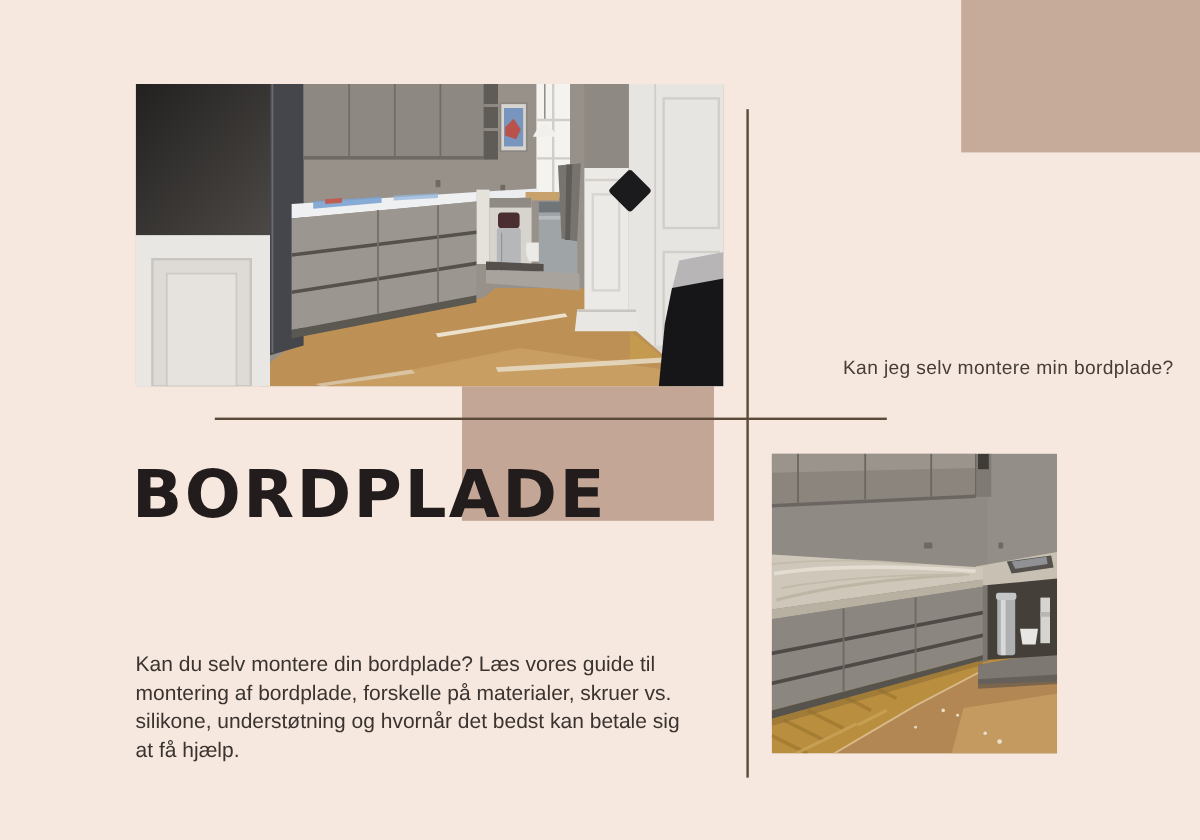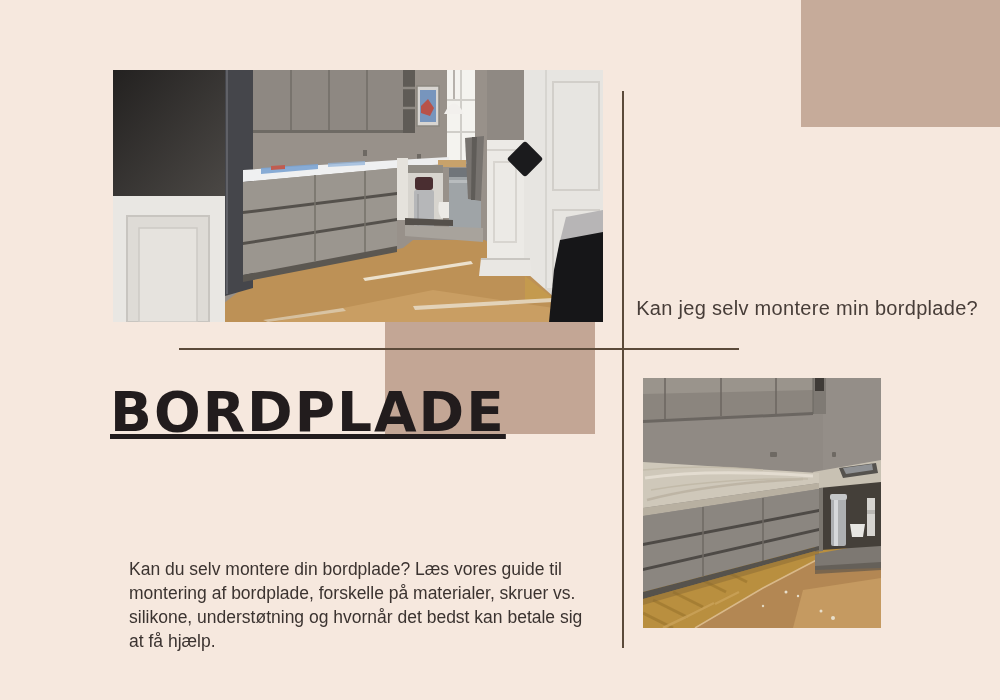--- a/index.html
+++ b/index.html
@@ -25,30 +25,30 @@
     background:#5b4a3a;
   }
   .divider-h {
     position:absolute; left:179px; top:348px; width:560px; height:2px;
     background:#5b4a3a;
   }
   .title {
     position:absolute; left:110px; top:380px;
     font-family:"DejaVu Sans", sans-serif;
     font-weight:800; font-size:55px; line-height:64px;
-    letter-spacing:2px; color:#221c1d;text-decoration:underline;
+    letter-spacing:2px; color:#221c1d;
   }
   .title span { display:block; }
   .intro {
     position:absolute; left:113px; top:541px; width:470px;
     font-size:17.5px; line-height:24px; color:#3b3330;
   }
   .question {
     position:absolute; right:22px; top:295px;
-    font-size:20px; line-height:26px; letter-spacing:0.3px;
+    font-size:16px; line-height:26px; letter-spacing:0.3px;
     font-weight:300; color:#473d38;
   }
 </style>
 </head>
 <body>
 
 <div class="canvas">
 
   <div class="accent-block"></div>
   <div class="accent-square"></div>
@@ -233,15 +233,15 @@
       <rect x="170" y="0" width="13" height="36" fill="#7f7a74"></rect>
       <rect x="172" y="0" width="9" height="13" fill="#3f3b37"></rect>
       <line x1="170" y1="0" x2="170" y2="36" stroke="#6b6661" stroke-width="1"></line>
     </svg>
   </figure>
 
   <h1 class="title" style="margin:0">
     <span>BORDPLADE</span>
   </h1>
 
-  <p class="intro" style="margin:16px">Kan du selv montere din bordplade? Læs vores guide til montering af bordplade, forskelle på materialer, skruer vs. silikone, understøtning og hvornår det bedst kan betale sig at få hjælp.</p>
+  <p class="intro" style="margin:0">Kan du selv montere din bordplade? Læs vores guide til montering af bordplade, forskelle på materialer, skruer vs. silikone, understøtning og hvornår det bedst kan betale sig at få hjælp.</p>
 
 </div>
 
 </body></html>

